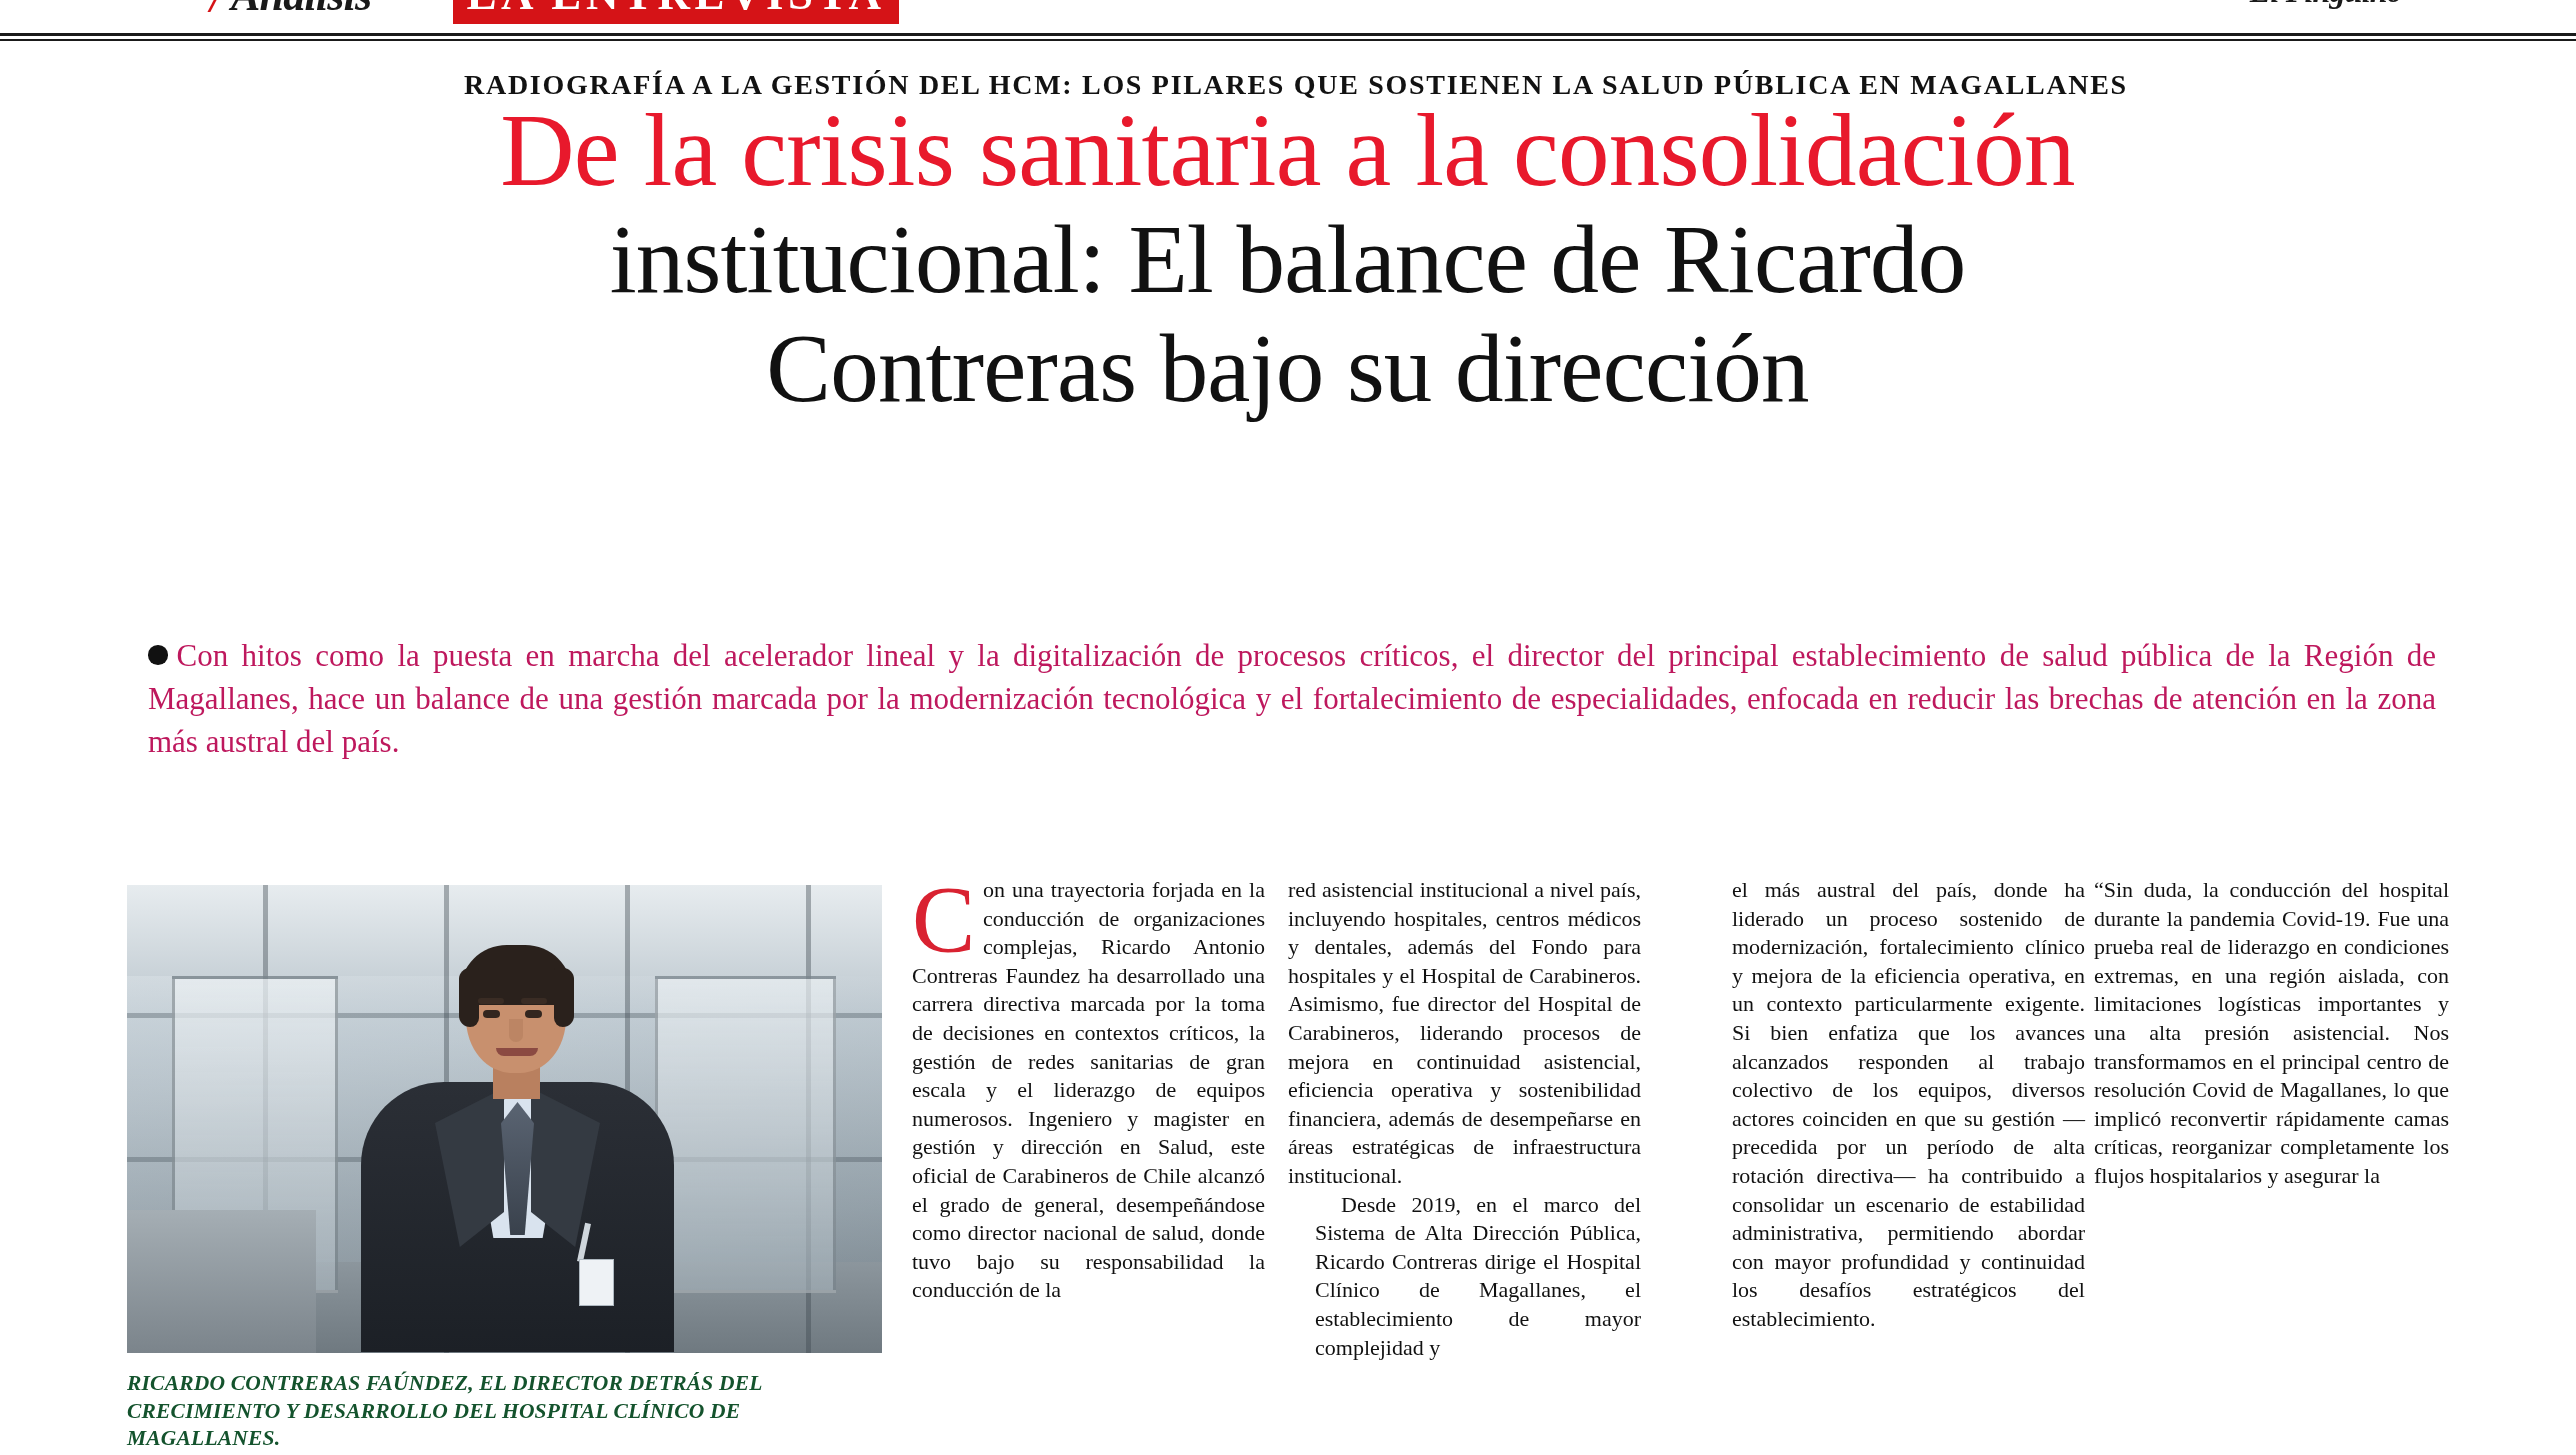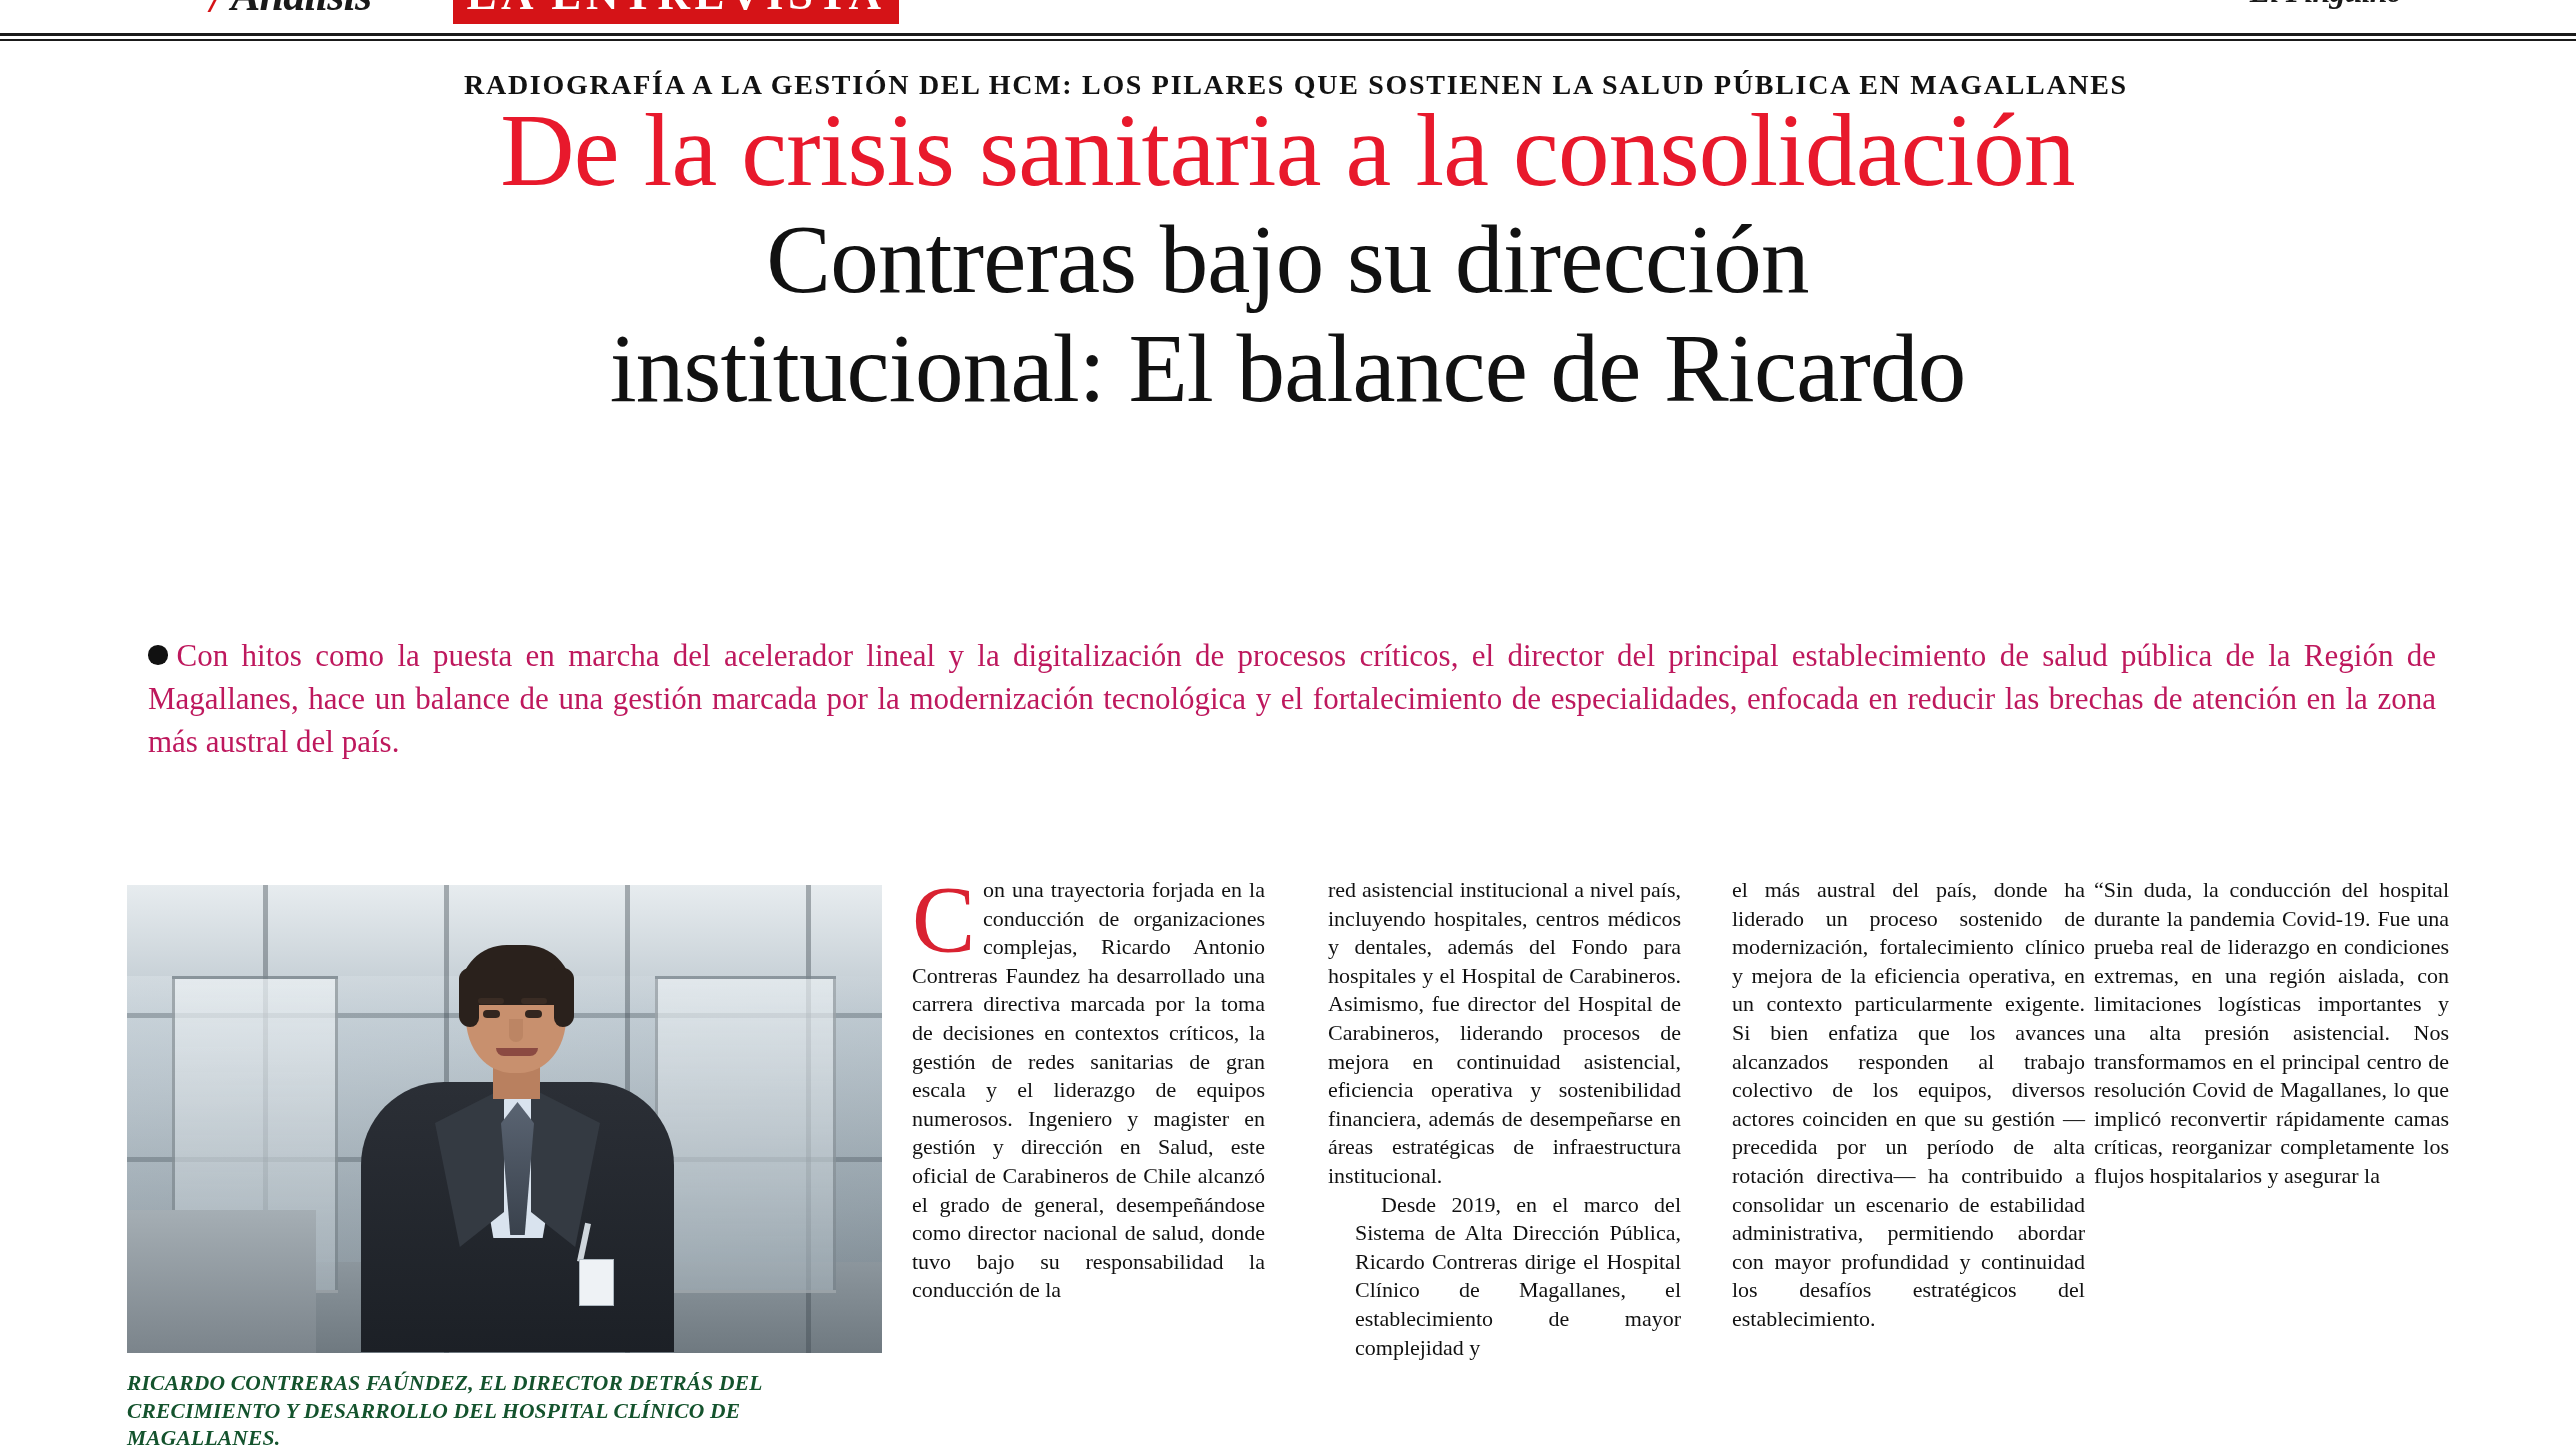--- a/index.html
+++ b/index.html
@@ -318,21 +318,21 @@
     line-height: 1.30;
     text-align: justify;
     text-justify: inter-word;
     color: #111111;
     hyphens: auto;
     -webkit-hyphens: auto;
   }
   .col p { margin: 0; text-indent: 0; }
   .col p + p { text-indent: 26px; margin-left: 27px; }
   .c1 { left: 0; }
-  .c2 { left: 416px; font-family: Liberation Serif, serif; }
+  .c2 { left: 376px; font-family: Liberation Serif, serif; }
   .c3 { left: 820px; }
   .c4 { left: 1182px; width: 355px; }
 
   .dropcap {
     float: left;
     font-family: "Liberation Serif", serif;
     font-size: 95px;
     line-height: 0.82;
     color: #d92231;
     padding: 4.5px 7.5px 0 0;
@@ -359,22 +359,22 @@
     <span class="mh-logo">El Pingüino</span>
     <div class="mh-rule"></div>
     <div class="mh-rule2"></div>
   </div>
 </div>
 
 <div class="kicker">RADIOGRAFÍA A LA GESTIÓN DEL HCM: LOS PILARES QUE SOSTIENEN LA SALUD PÚBLICA EN MAGALLANES</div>
 
 <div class="headline">
   <span class="hl-line hl-red">De la crisis sanitaria a la consolidación</span>
+  <span class="hl-line hl-black">institucional: El balance de Ricardo</span>
   <span class="hl-line hl-black">Contreras bajo su dirección</span>
-  <span class="hl-line hl-black">institucional: El balance de Ricardo</span>
 </div>
 
 <div class="lead-wrap">
   <p class="lead"><span class="bullet"></span><span>Con hitos como la puesta en marcha del acelerador lineal y la digitalización de procesos críticos, el director del principal establecimiento de salud pública de la Región de Magallanes, hace un balance de una gestión marcada por la modernización tecnológica y el fortalecimiento de especialidades, enfocada en reducir las brechas de atención en la zona más austral del país.</span></p>
 </div>
 
 <div class="body-area">
 
   <div class="photo-col">
     <div class="photo">

